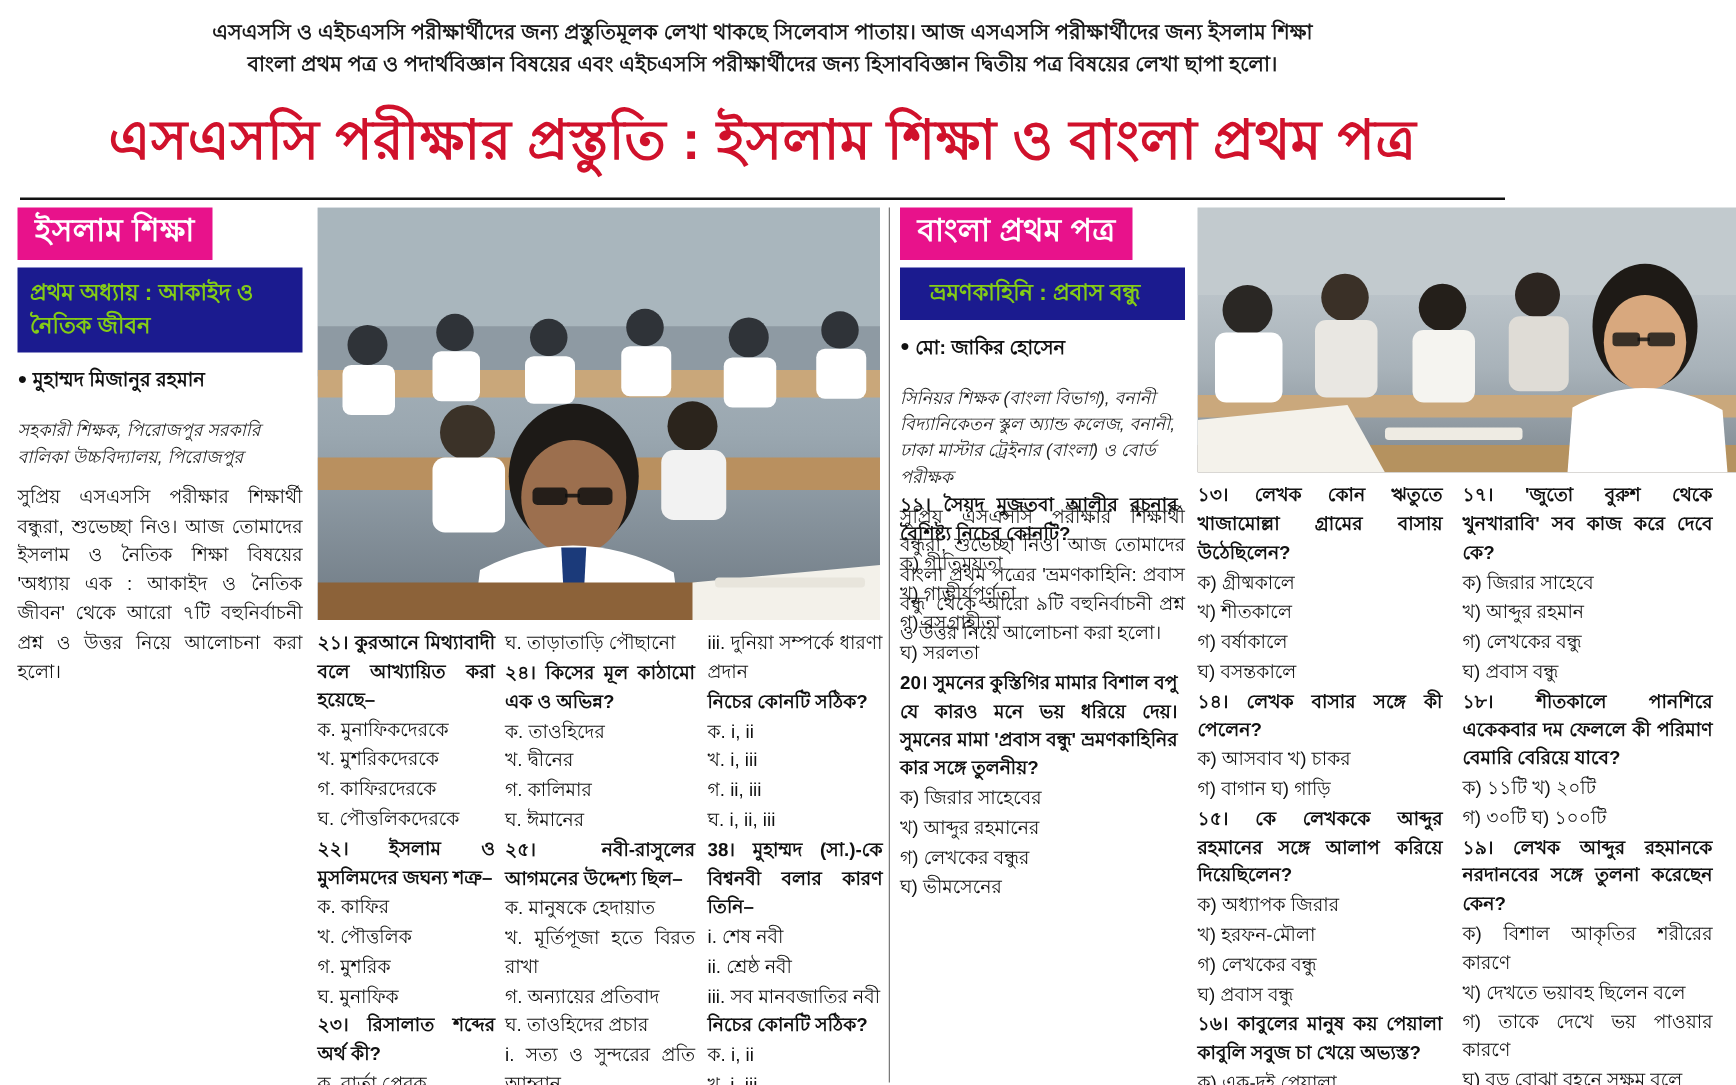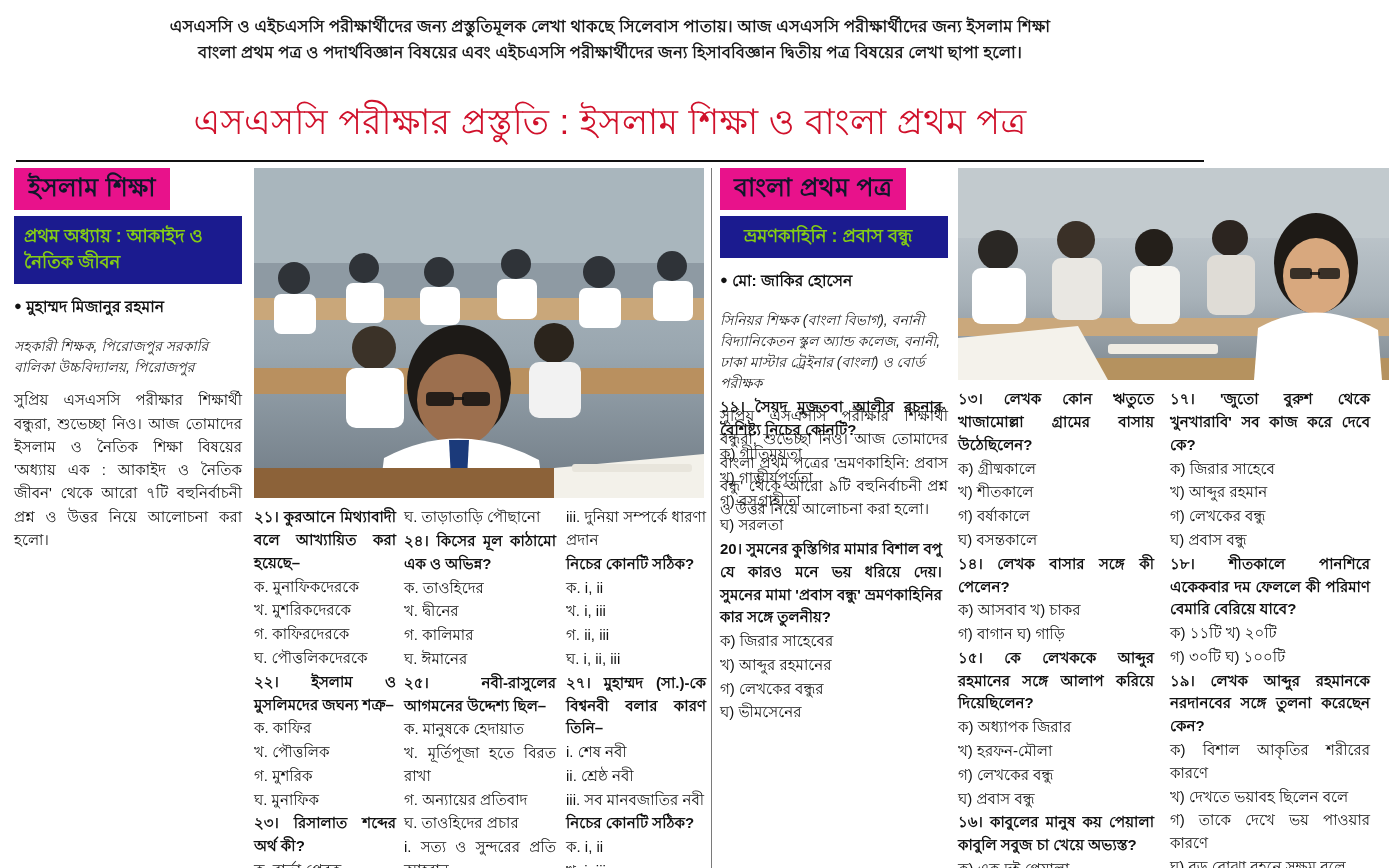--- a/index.html
+++ b/index.html
@@ -23,24 +23,24 @@
     letter-spacing: 0.1px;
     padding: 4px 60px 2px 60px;
     font-weight: 600;
   }
   .intro div { white-space: nowrap; }
 
   
   .headline {
     text-align:center;
     color:#d0112b;
-    font-size: 35px;
-    font-weight: 400;
+    font-size: 44px;
+    font-weight: 700;
     letter-spacing: 0.4px;
-    margin-top: 28px;
+    margin-top: 12px;
     margin-bottom: 6px;
     white-space: nowrap;
   }
   .rule-top { border-top: 2px solid #111; margin: 6px 2px 0 2px; }
 
   
   .body-area { position:relative; margin-top: 6px; height: 700px; }
   .vline {
     position:absolute; top:0; bottom:0; width:0;
     border-left: 1.5px solid #7a7a7a;
@@ -48,21 +48,21 @@
 
   
   .half { position:absolute; top:0; }
   .half-left { left: 0; width: 690px; }
   .half-right { left: 706px; width: 670px; }
 
   
   .banner {
     display:inline-block;
     background: #e8128b;
-    color: #0f172a;
+    color: #ffffff;
     font-size: 25px;
     font-weight: 800;
     padding: 6px 14px 8px 14px;
     line-height: 1.1;
     letter-spacing: .3px;
   }
   .banner-wrap { width: 228px; }
   .subbanner {
     margin-top: 6px;
     background: #1b1b8f;
@@ -233,21 +233,21 @@
 
       </div>
 
       <div class="qcol" style="left:552px; top:338px; width:140px;">
         <p>iii. দুনিয়া সম্পর্কে ধারণা প্রদান</p>
         <p class="q">নিচের কোনটি সঠিক?</p>
         <p>ক. i, ii</p>
         <p>খ. i, iii</p>
         <p>গ. ii, iii</p>
         <p>ঘ. i, ii, iii</p>
-        <p class="q">২৭। মুহাম্মদ (সা.)-কে বিশ্বনবী বলার কারণ তিনি–</p>
+        <p class="q">38। মুহাম্মদ (সা.)-কে বিশ্বনবী বলার কারণ তিনি–</p>
         <p>i. শেষ নবী</p>
         <p>ii. শ্রেষ্ঠ নবী</p>
         <p>iii. সব মানবজাতির নবী</p>
         <p class="q">নিচের কোনটি সঠিক?</p>
         <p>ক. i, ii</p>
         <p>খ. i, iii</p>
         <p>গ. ii, iii</p>
 
       </div>
     </div>

